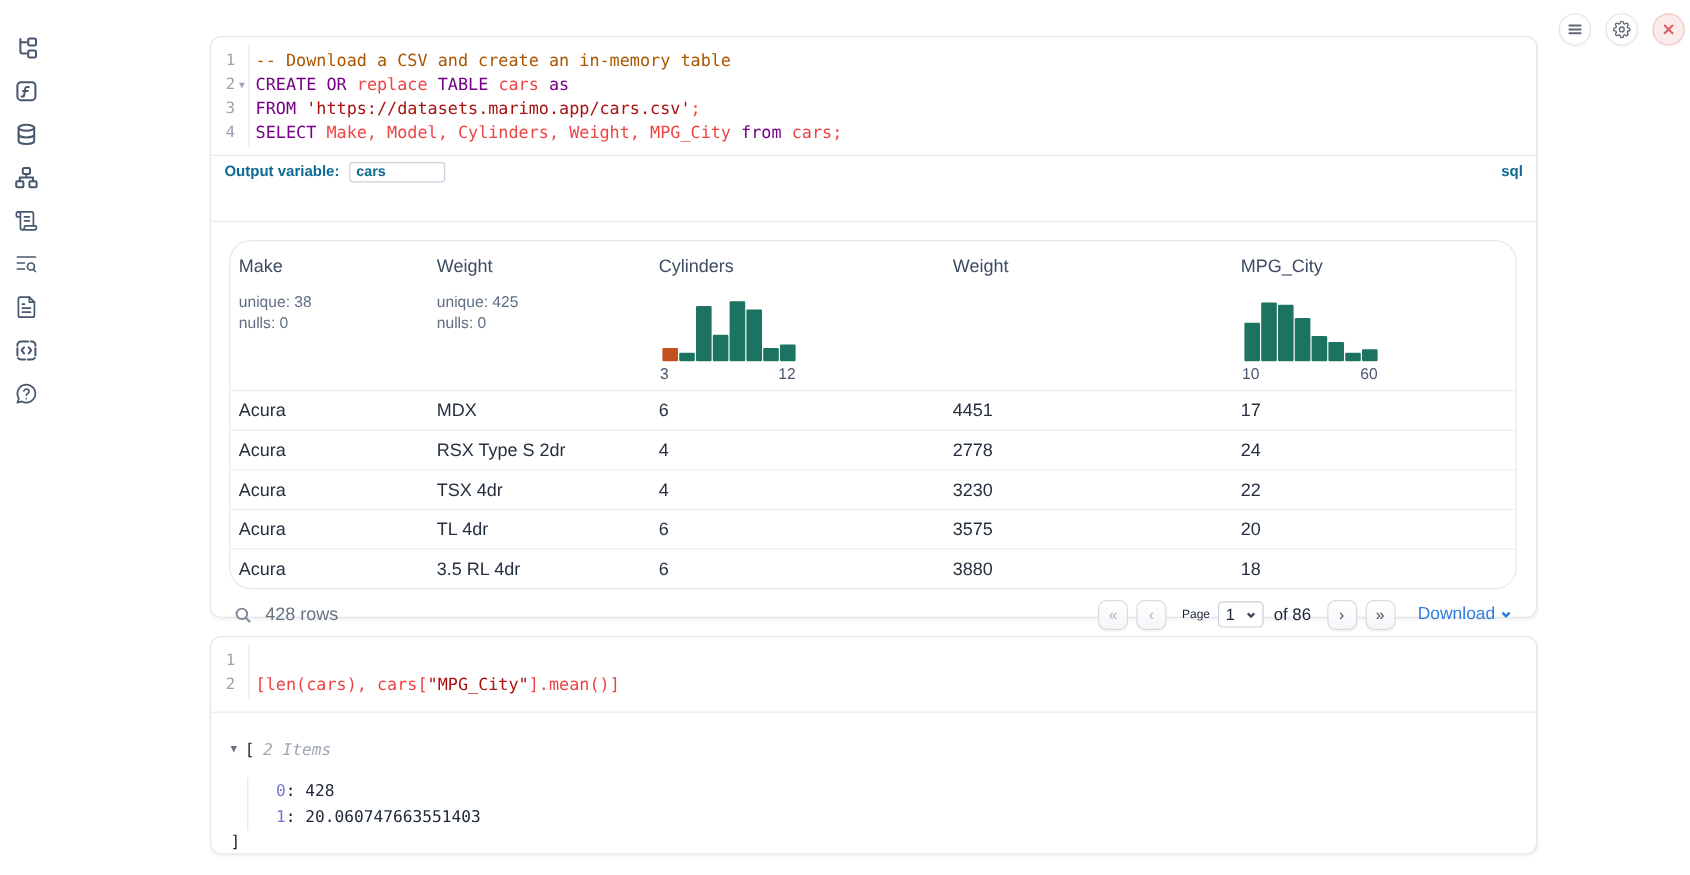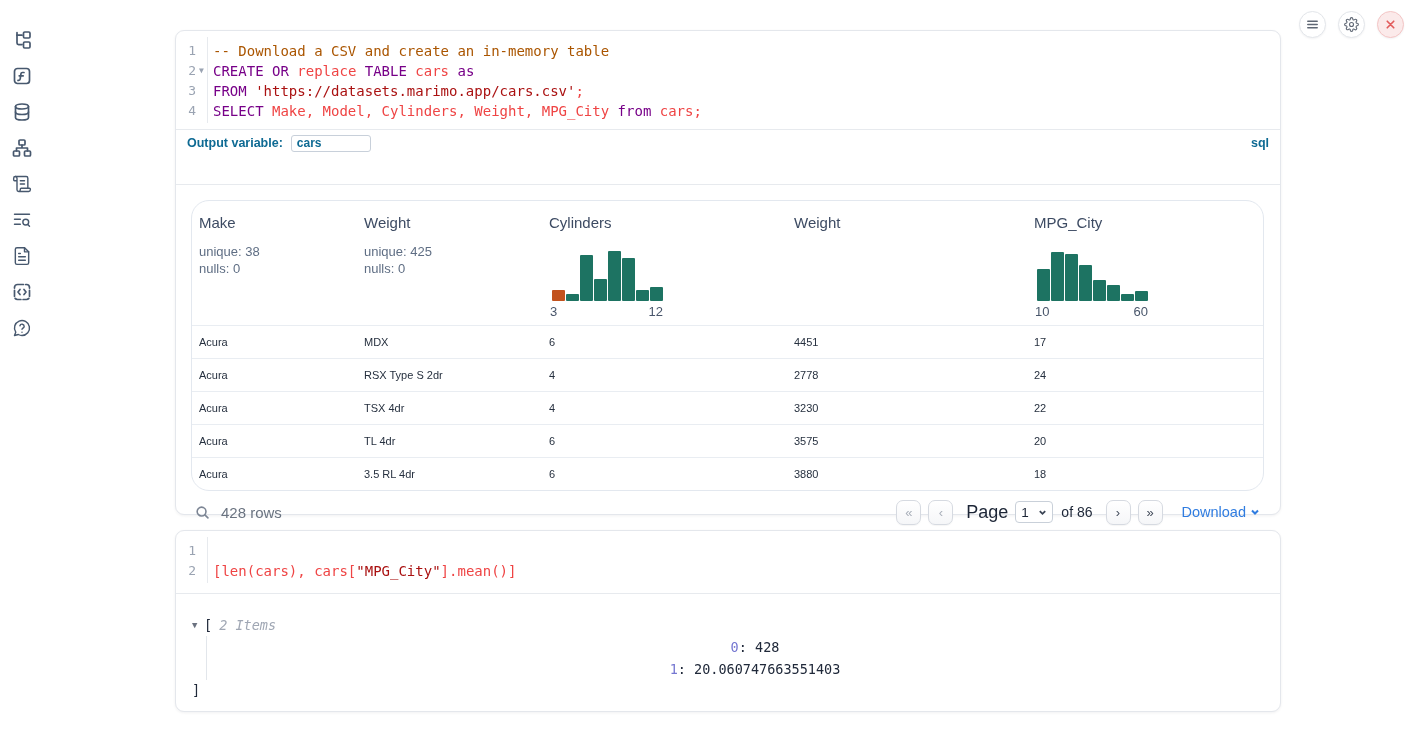--- a/index.html
+++ b/index.html
@@ -63,54 +63,54 @@
   .stats { margin-top:12px; }
   .stat { font-size:13px; color:#5f6e84; line-height:17px; }
   .hist { position:absolute; left:10px; bottom:6px; }
   .hist-bars { display:flex; align-items:flex-end; gap:1px; height:52px; }
   .hist-bar { width:13px; border-radius:1px; }
   .hist-axis { display:flex; justify-content:space-between; font-size:13px; color:#49566b;
                margin-top:3px; }
   .hist-axis span:first-child { transform:translateX(-2px); }
   .tr { display:grid; grid-template-columns:165px 185px 245px 240px 1fr; height:33px;
         align-items:center; border-top:1px solid #e9edf2; }
-  .td { font-size:11px; color:#26303f; padding-left:7px; }
+  .td { font-size:15px; color:#26303f; padding-left:7px; }
 
   
   .table-footer { position:absolute; left:15px; right:20px; top:310px; height:34px;
                   display:flex; align-items:center; }
   .search-btn { width:22px; height:22px; display:flex; align-items:center; justify-content:center; cursor:pointer; }
   .search-btn svg { width:15px; height:15px; stroke:#7c8594; fill:none; stroke-width:1.7; stroke-linecap:round; }
   .row-count { margin-left:8px; font-size:15px; color:#6a7380; }
   .pager { margin-left:auto; display:flex; align-items:center; }
   .pg-btn { width:25px; height:25px; border:1px solid #d6dae1; border-radius:7px;
             background:linear-gradient(#ffffff,#f5f6f8); box-shadow:0 1px 1px rgba(0,0,0,.04);
             display:flex; align-items:center; justify-content:center; font-size:13px;
             color:#434c5b; cursor:pointer; margin-left:7px; }
   .pg-btn.disabled { color:#a9b0ba; }
-  .page-label { font-size:18px; color:#1c2536; margin:0 7px 0 13px; }
+  .page-label { font-size:10px; color:#1c2536; margin:0 7px 0 13px; }
   .page-select { width:38px; height:22px; border:1px solid #c9d0d9; border-radius:4px;
                  display:flex; align-items:center; justify-content:space-between;
                  padding:0 5px; font-size:13.5px; color:#1c2536; cursor:pointer; background:#fff; }
   .page-select svg { width:9px; height:9px; stroke:#3a4454; stroke-width:2; fill:none; }
   .of-label { font-size:14px; color:#1c2536; margin:0 6px 0 8px; }
   .download { margin-left:19px; display:flex; align-items:center; gap:4px; cursor:pointer;
               font-size:14.5px; }
   .download svg { width:10px; height:10px; stroke-width:2; fill:none; }
 
   
   .py-output { position:absolute; left:0; right:0; top:62px; bottom:0;
                border-top:1px solid #e7eaee; font-family:"DejaVu Sans Mono", monospace;
                font-size:13.5px; color:#20293a; }
   .tree { padding:22px 0 0 16px; }
   .tree-head { display:flex; align-items:center; height:18px; }
   .tree-chevron { width:12px; color:#6b7280; font-size:9px; cursor:pointer; }
   .tree-bracket { color:#20293a; }
   .tree-items-label { color:#a0a7b4; font-style:italic; margin-left:7px; }
-  .tree-entries { margin-left:14px; border-left:1px solid #e2e6eb; padding-left:23px; margin-top:2px;text-align:center; }
+  .tree-entries { margin-left:14px; border-left:1px solid #e2e6eb; padding-left:23px; margin-top:14px; }
   .tree-entry { height:22px; line-height:22px; }
   .tree-key { color:#7577d1; }
   .tree-close { height:20px; line-height:20px; }
 </style>
 </head>
 <body>
 
 <aside class="sidebar">
   <div class="side-btn">
     <svg viewBox="0 0 20 20">

